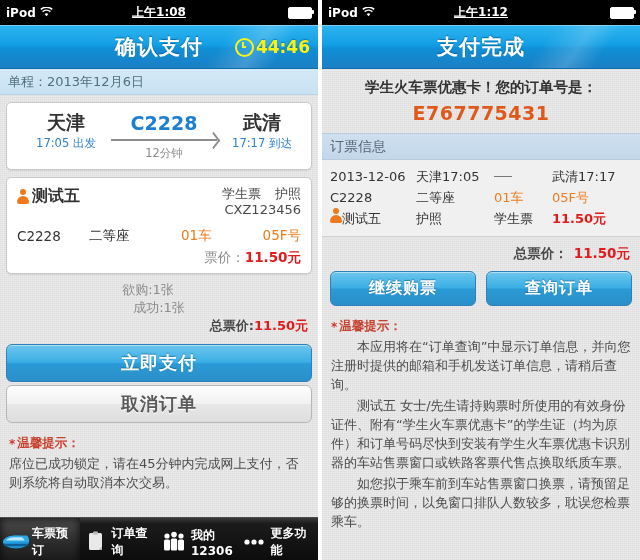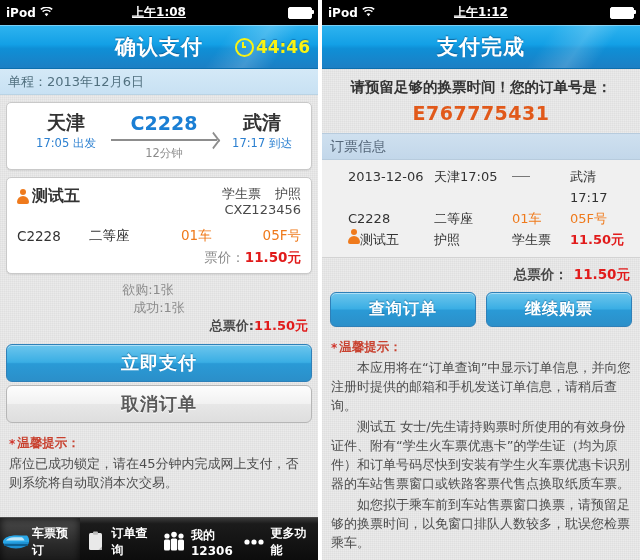--- a/index.html
+++ b/index.html
@@ -155,21 +155,21 @@
   .ordernum{
     text-align:center;font-size:19px;font-weight:bold;color:#e1591a;
     letter-spacing:.5px;padding:3px 0 9px 0;
   }
   .sectionbar{
     height:25px;display:flex;align-items:center;padding:0 8px;
     background:linear-gradient(180deg,#cfe0ef 0%,#c2d7ea 100%);
     color:#55677a;font-size:14px;border-top:1px solid #b7cbdd;border-bottom:1px solid #b7cbdd;
   }
   .infoblock{background:#f0f0f0;padding:6px 8px 7px 8px;border-bottom:1px solid #d3d3d3;}
-  .irow{display:flex;align-items:flex-start;font-size:13px;color:#333;line-height:21px;margin-left:18px;}
+  .irow{display:flex;align-items:flex-end;font-size:13px;color:#333;line-height:21px;}
   .irow .a{width:86px;}
   .irow .b{width:78px;}
   .irow .c{width:58px;}
   .irow .d{flex:1;}
   .dash{display:inline-block;width:18px;height:1px;background:#777;vertical-align:middle;margin:0 6px 3px 0;}
   .orange{color:#ef7a1c;}
   .red{color:#e11b1b;font-weight:bold;}
   .totrow{display:flex;justify-content:flex-end;align-items:center;padding:8px 10px 2px 10px;font-size:13.5px;font-weight:bold;color:#4a4a4a;}
   .totrow em{font-style:normal;color:#e11b1b;margin-left:6px;}
   .btnrow{display:flex;gap:10px;padding:6px 8px 0 8px;}
@@ -344,21 +344,21 @@
       <div class="sb-center">上午1:12</div>
       <div class="battery"></div>
     </div>
 
     <div class="navbar">
       <div class="nav-title">支付完成</div>
     </div>
 
     <div class="content">
 
-      <div class="thanks">请预留足够的换票时间！您的订单号是：</div>
+      <div class="thanks">学生火车票优惠卡！您的订单号是：</div>
       <div class="ordernum">E767775431</div>
 
       <div class="sectionbar">订票信息</div>
 
       <div class="infoblock">
         <div class="irow">
           <span class="a">2013-12-06</span>
           <span class="b">天津17:05</span>
           <span class="c"><i class="dash"></i></span>
           <span class="d">武清17:17</span>
@@ -376,22 +376,22 @@
           <span class="d red">11.50元</span>
         </div>
       </div>
 
       <div class="totrow">
         <span>总票价：</span>
           <em>11.50元</em>
       </div>
 
       <div class="btnrow">
+        <div class="btn btn-primary">继续购票</div>
         <div class="btn btn-primary">查询订单</div>
-        <div class="btn btn-primary">继续购票</div>
       </div>
 
       <div class="tips">
         <div class="tips-head">
           <span class="star">*</span>
           <span>温馨提示：</span>
         </div>
         <div class="tips-body">
           <p class="indent">本应用将在“订单查询”中显示订单信息，并向您注册时提供的邮箱和手机发送订单信息，请稍后查询。</p>
           <p class="indent">测试五 女士/先生请持购票时所使用的有效身份证件、附有“学生火车票优惠卡”的学生证（均为原件）和订单号码尽快到安装有学生火车票优惠卡识别器的车站售票窗口或铁路客票代售点换取纸质车票。</p>

